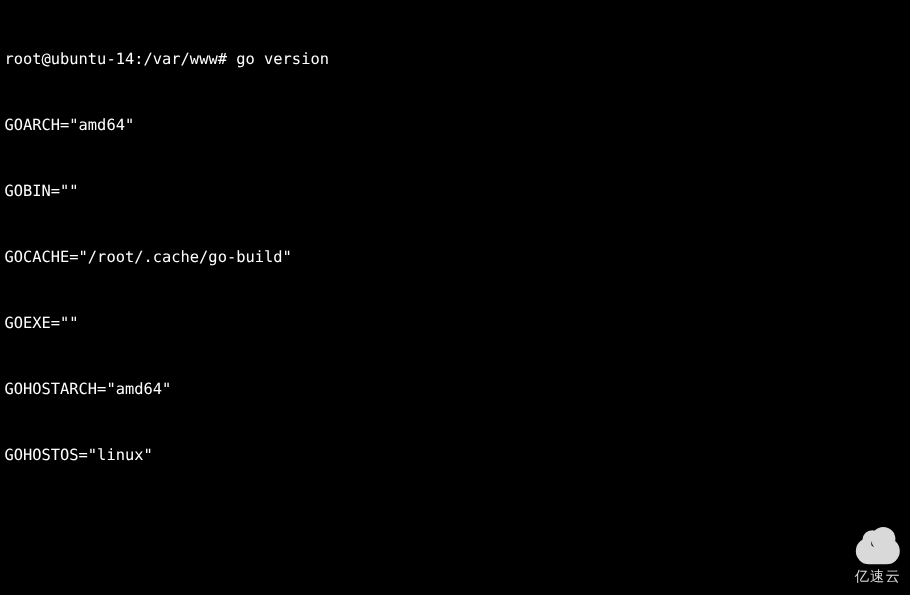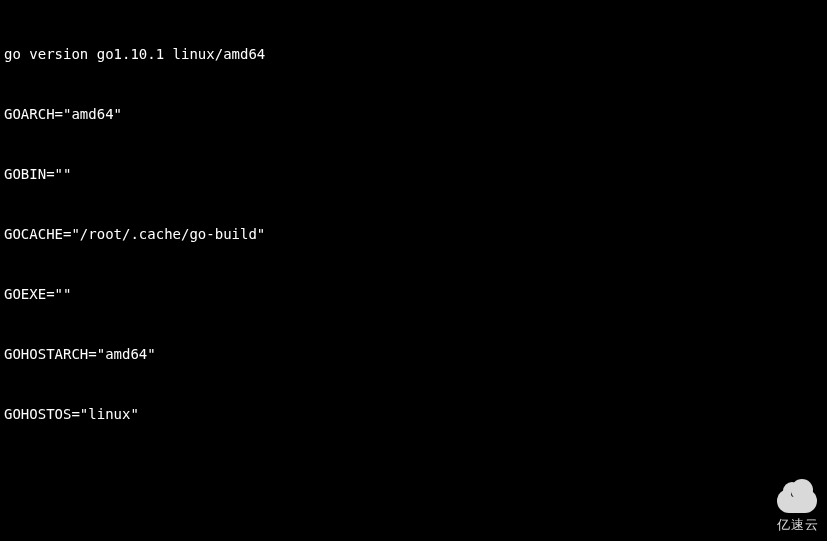--- a/index.html
+++ b/index.html
@@ -21,21 +21,21 @@
   .prompt-user-host { color: #fff; }
   .prompt-path { color: #fff; }
   .prompt-sep { color: #fff; }
   .line { display: block; }
   .watermark {
     position: absolute;
     right: 8px;
     bottom: 6px;
     display: flex;
     flex-direction: column;
-    align-items: flex-start;
+    align-items: center;
   }
   .watermark .cloud {
     width: 40px; height: 24px;
     background: #fff;
     opacity: 0.85;
     border-radius: 14px;
     position: relative;
   }
   .watermark .cloud::before,
   .watermark .cloud::after {
@@ -67,21 +67,21 @@
     font-size: 13px;
     margin-top: 2px;
     letter-spacing: 1px;
     font-family: "DejaVu Sans", Arial, sans-serif;
   }
 </style>
 </head>
 <body>
 
 <div class="terminal">
-  <span class="line">go version go1.10.1 linux/amd64</span>
+  <span class="line"><span class="prompt-user-host">root@ubuntu-14</span><span class="prompt-sep">:</span><span class="prompt-path">/var/www</span><span class="prompt-sep"># </span><span>go version</span></span>
   <span class="line">GOARCH="amd64"</span>
   <span class="line">GOBIN=""</span>
   <span class="line">GOCACHE="/root/.cache/go-build"</span>
   <span class="line">GOEXE=""</span>
   <span class="line">GOHOSTARCH="amd64"</span>
   <span class="line">GOHOSTOS="linux"</span>
   
   
   
   

